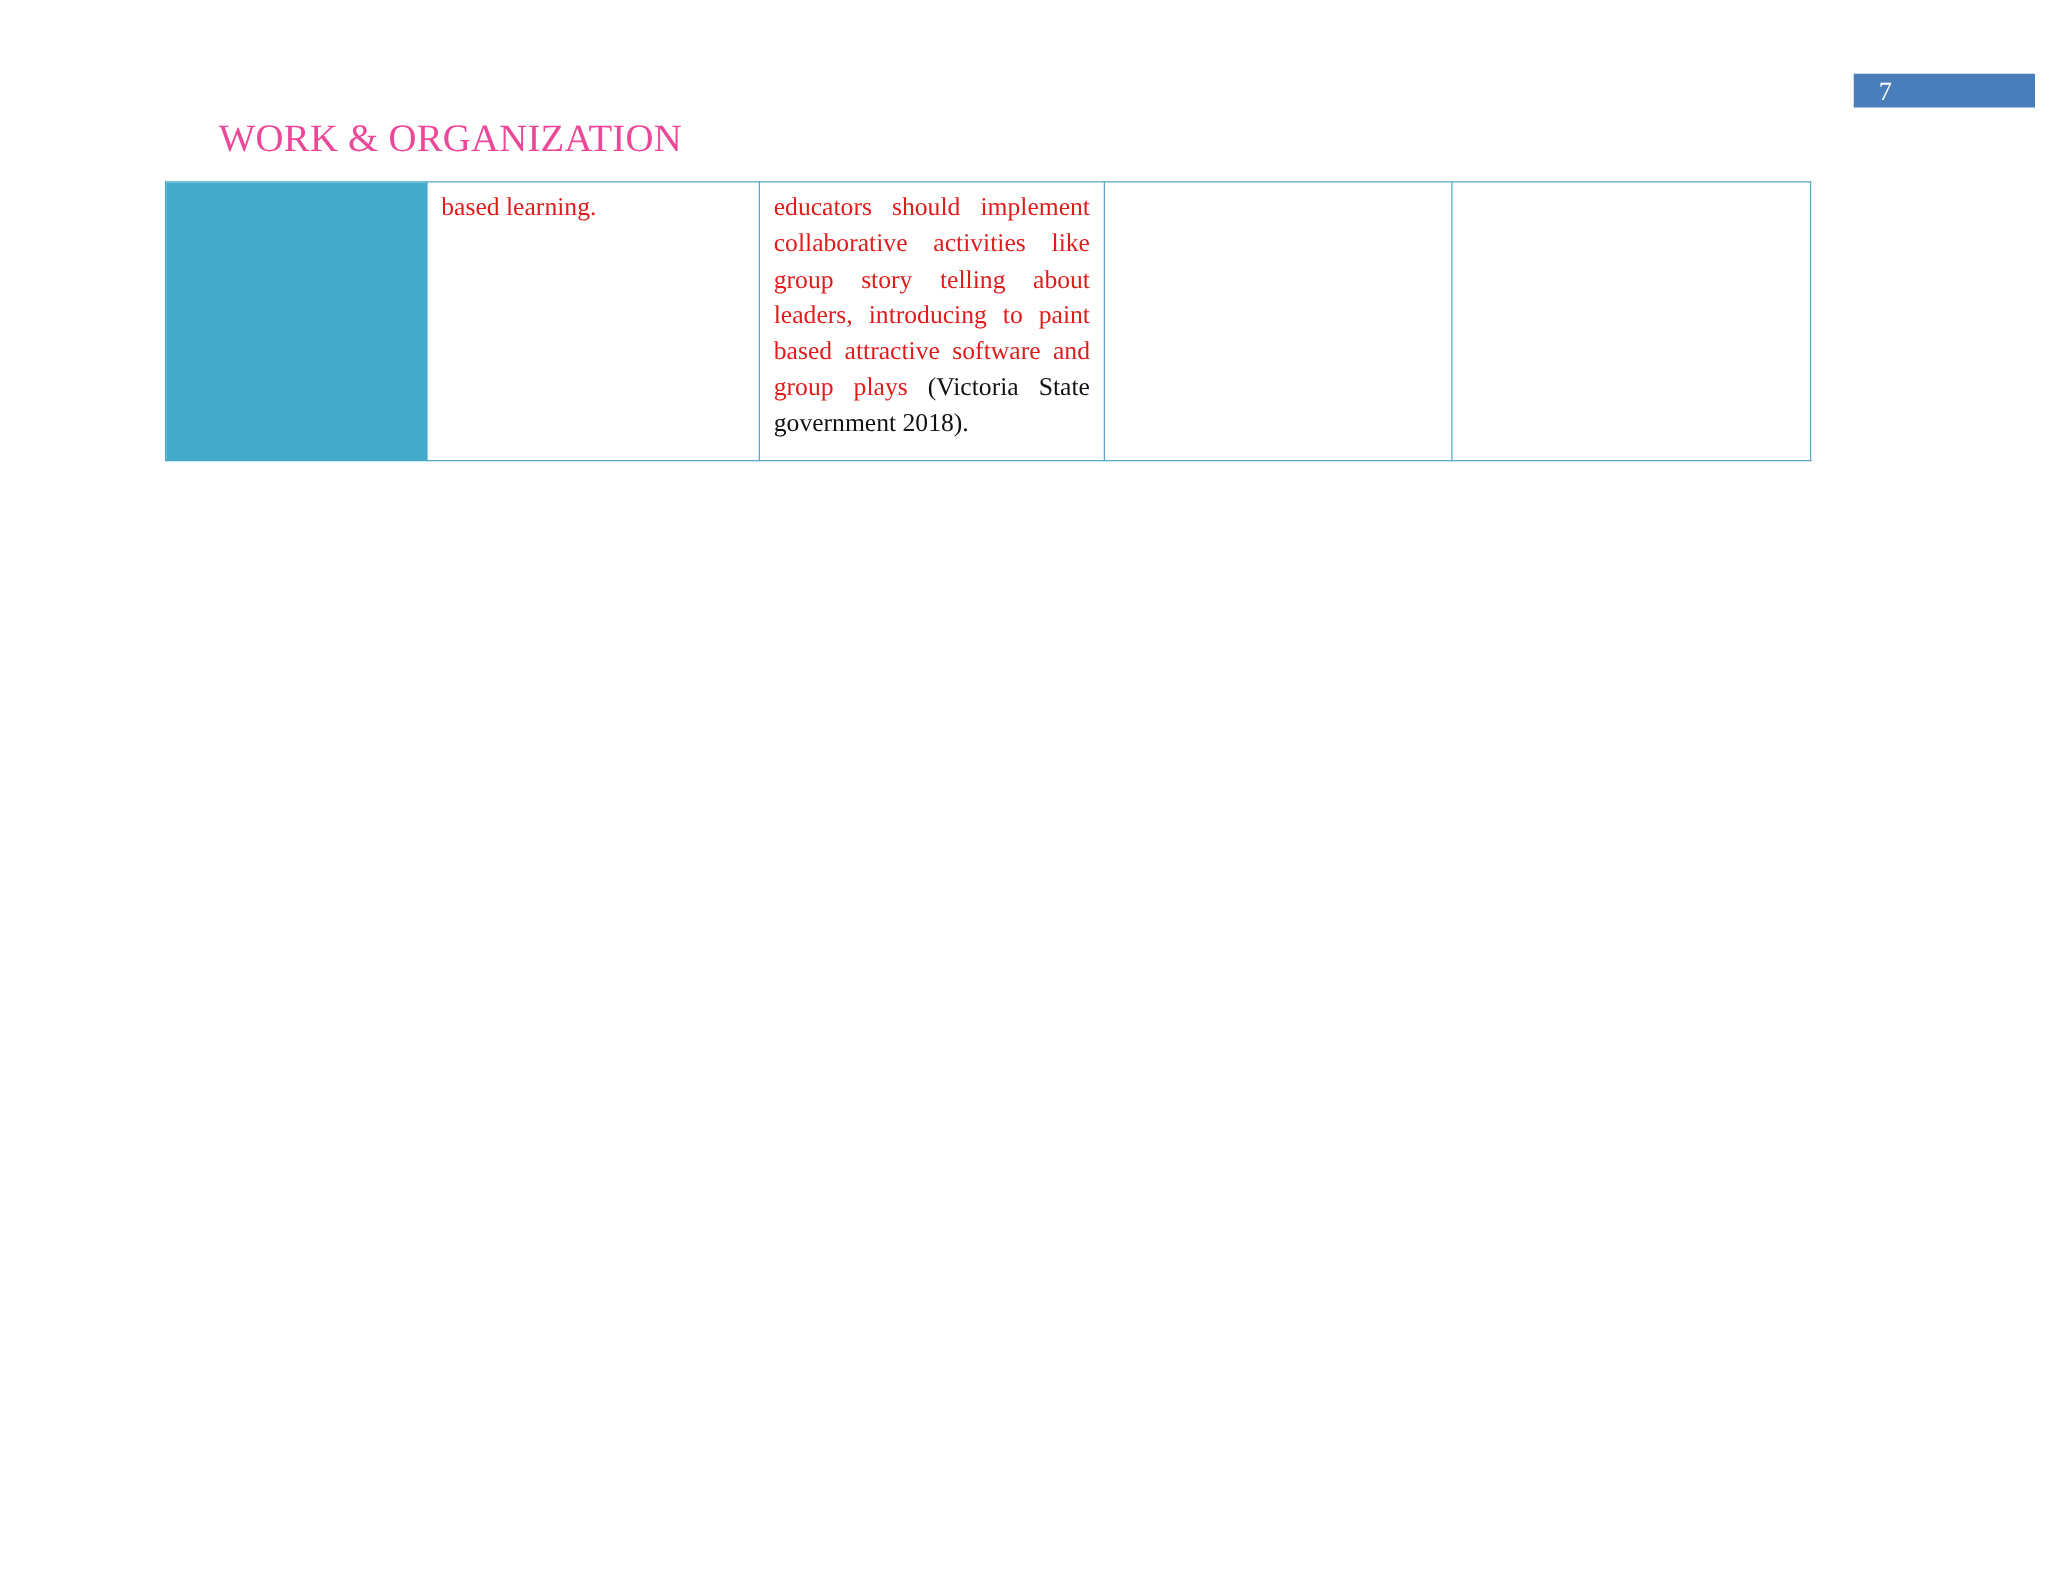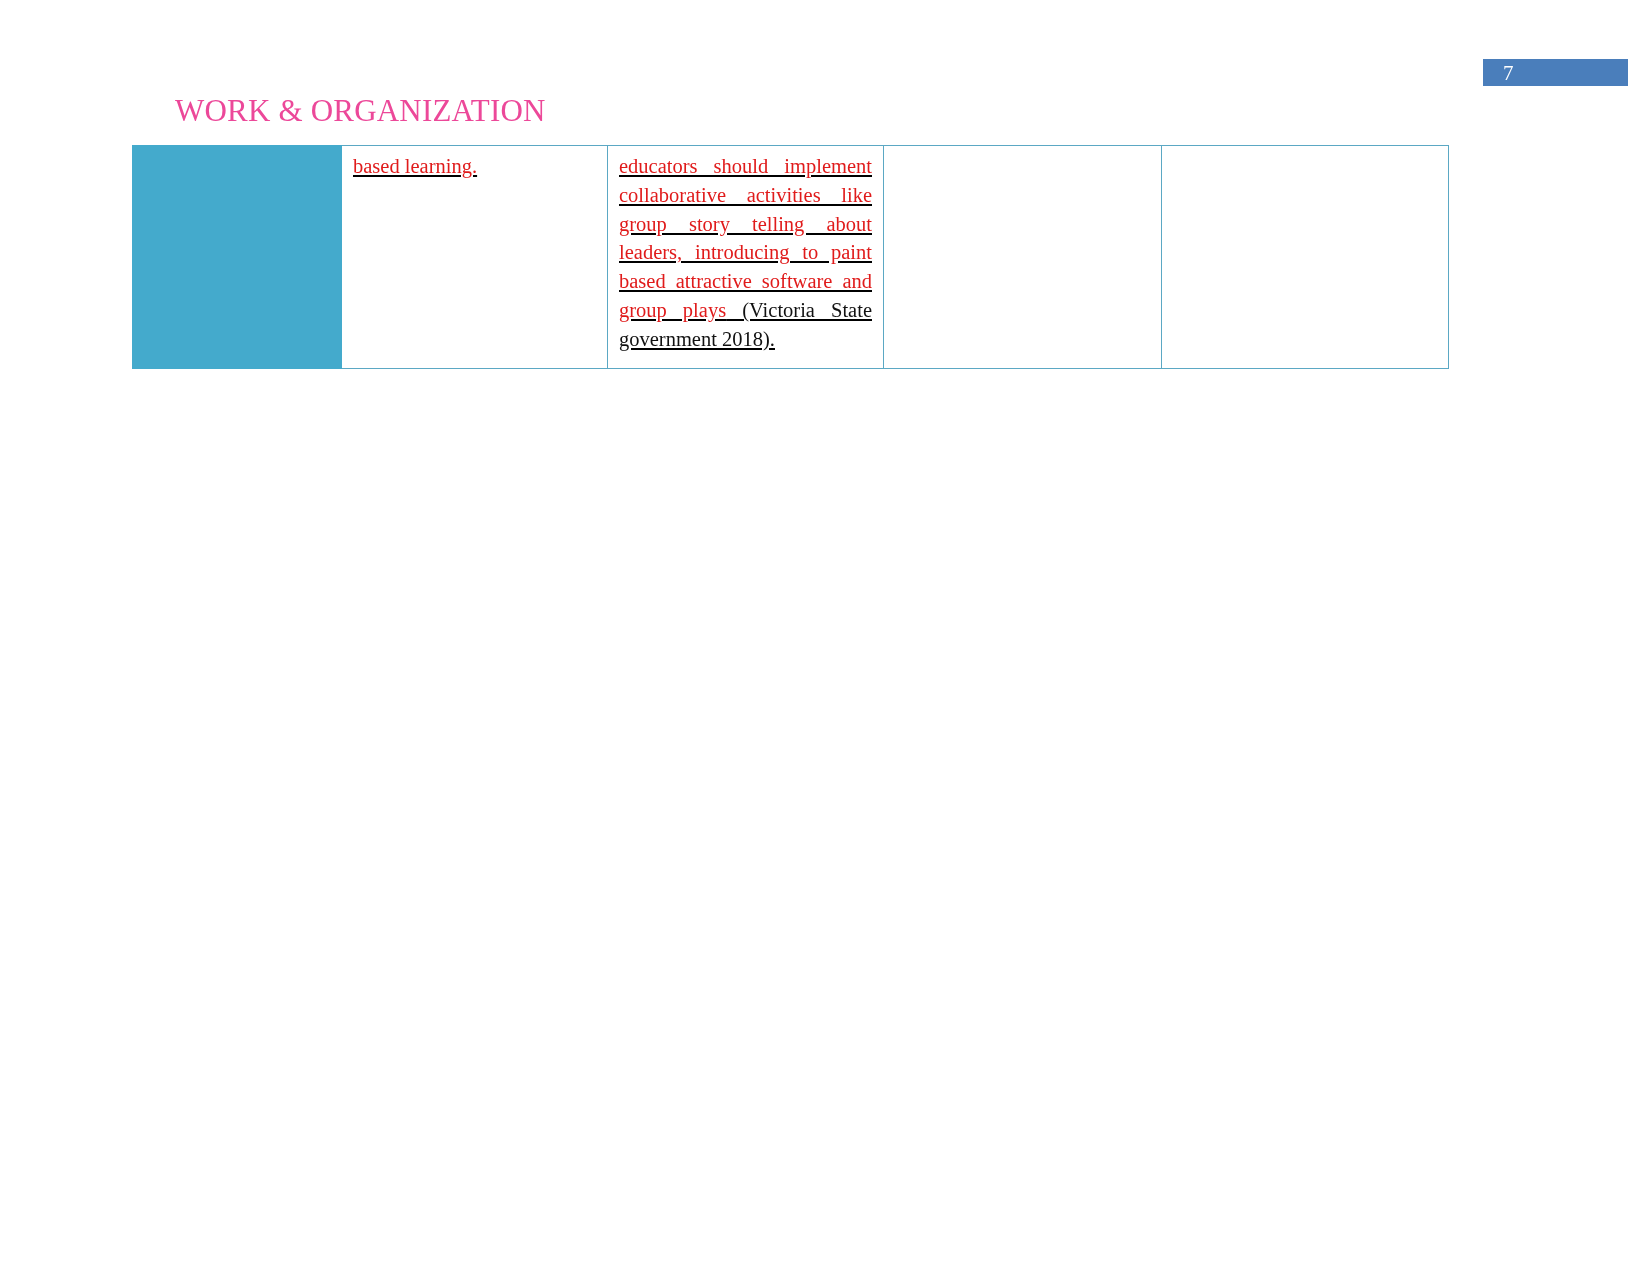--- a/index.html
+++ b/index.html
@@ -53,21 +53,20 @@
   }
 
   
   .doc-table {
     position: absolute;
     left: 132px;
     top: 145px;
     width: 1311px;
     border-collapse: collapse;
     table-layout: fixed;
-    text-decoration: underline;
   }
   .doc-table td {
     border: 1px solid #5ba8c4;
     vertical-align: top;
     padding: 0;
     background: #ffffff;
   }
   .col-accent {
     width: 208px;
     background: #44aacc !important;

